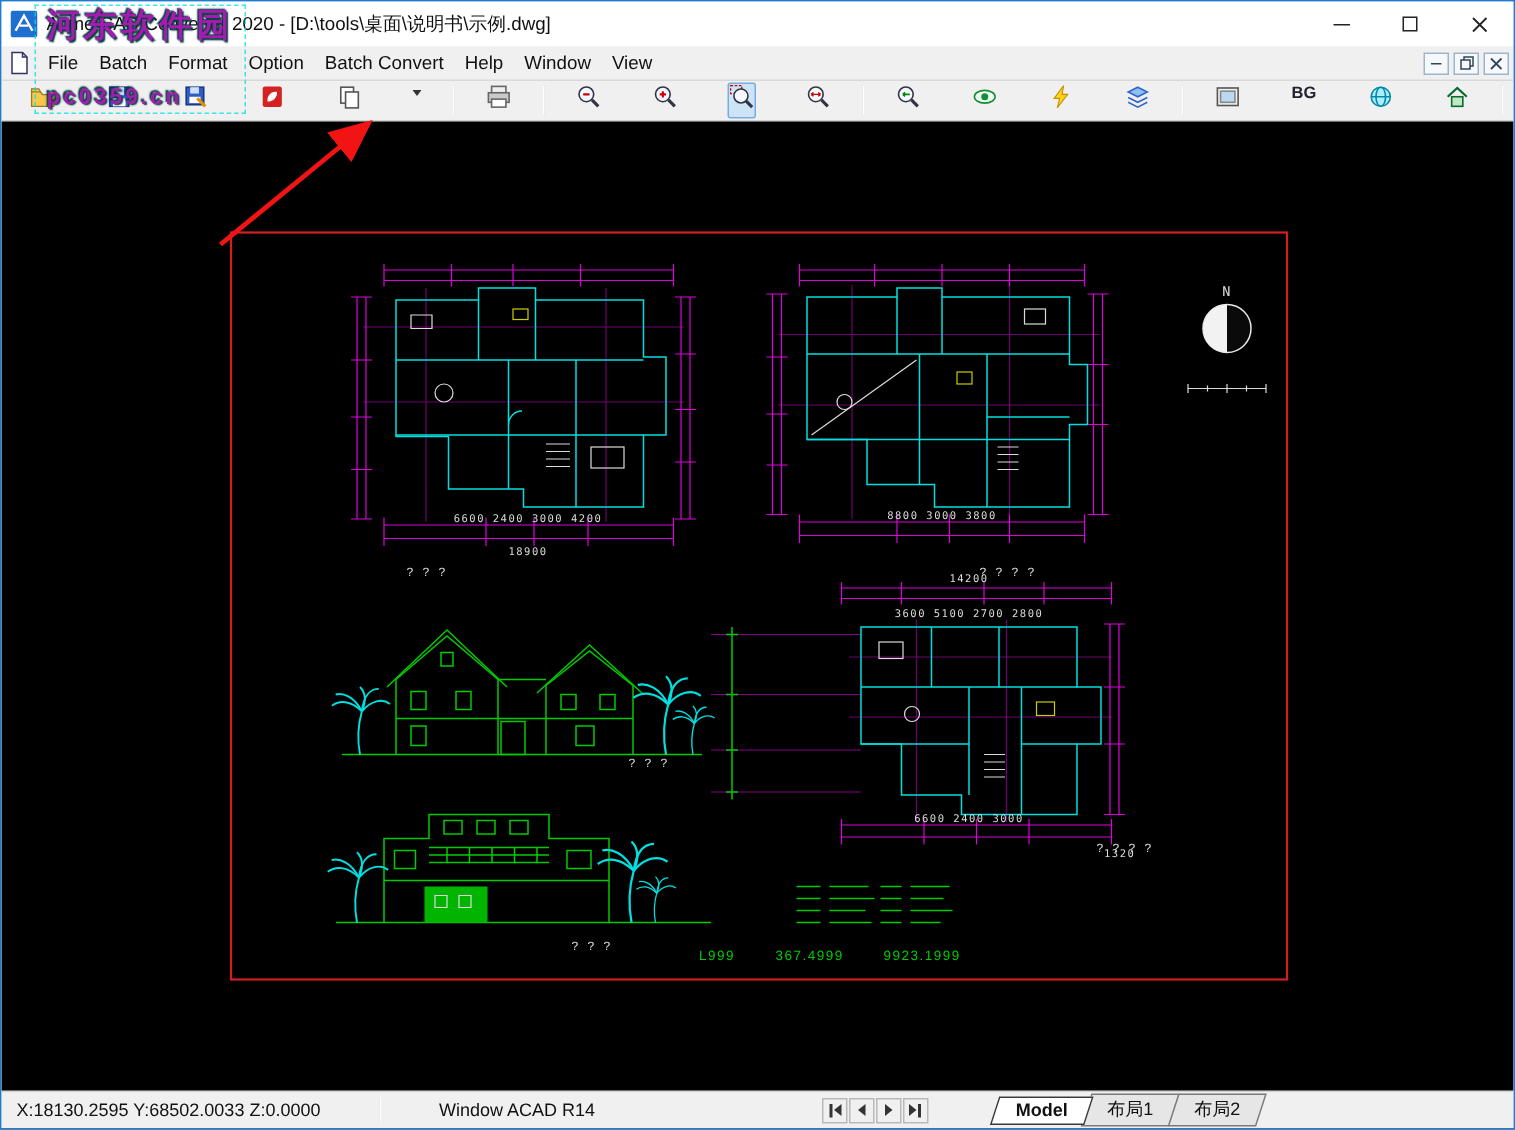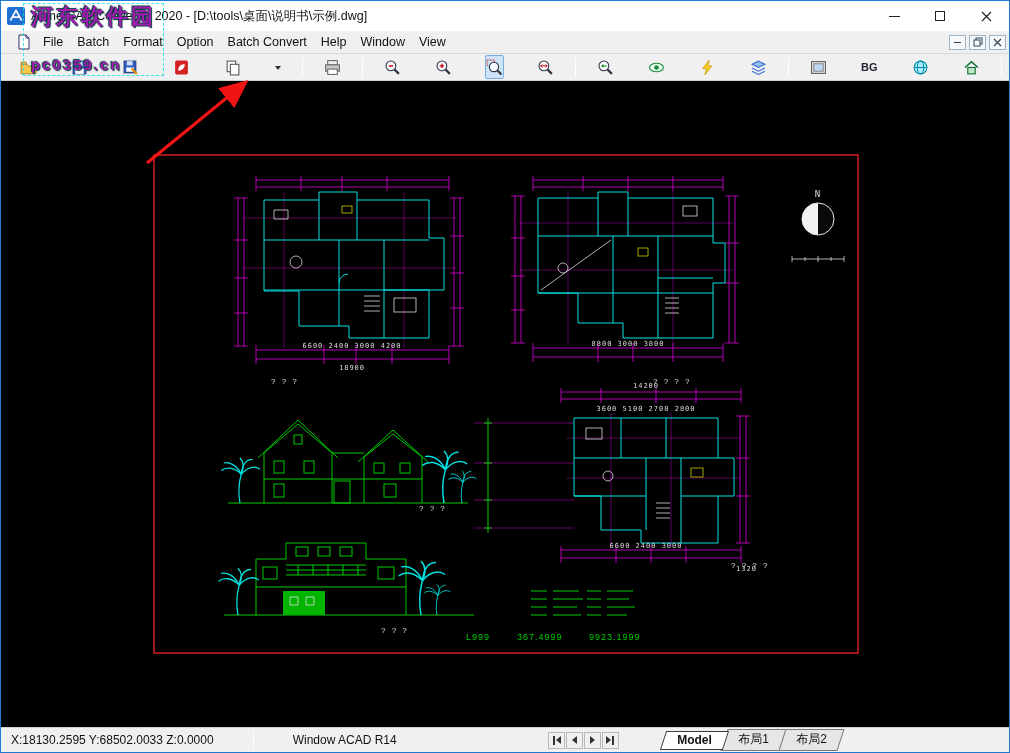--- a/index.html
+++ b/index.html
@@ -9,30 +9,30 @@
   
   .titlebar { height:30px; background:#ffffff; display:flex; align-items:center; flex:0 0 auto; }
   .app-icon { width:18px; height:18px; margin:0 6px 0 6px; flex:0 0 auto; }
   .title-text { font-size:12.5px; color:#111; white-space:nowrap; overflow:hidden; }
   .caption-buttons { margin-left:auto; display:flex; height:100%; }
   .cap-btn { width:46px; height:100%; display:flex; align-items:center; justify-content:center; cursor:default; }
   .glyph-min { width:11px; height:1px; background:#222; display:block; }
   .glyph-max { width:10px; height:10px; border:1px solid #222; display:block; }
 
   
-  .menubar { height:23px; background:#f0f0f0; display:flex; align-items:center; border-bottom:1px solid #d9d9d9; flex:0 0 auto; padding-left:15px; }
+  .menubar { height:23px; background:#f0f0f0; display:flex; align-items:center; border-bottom:1px solid #d9d9d9; flex:0 0 auto; padding-left:4px; }
   .doc-icon { width:16px; height:16px; margin-right:4px; }
   .menu-item { font-size:12.5px; color:#111; padding:3px 7px; white-space:nowrap; }
   .menu-spacer { flex:1; }
   .mdi-btn { width:17px; height:15px; border:1px solid #9db5c8; background:#f6f9fc; display:flex; align-items:center; justify-content:center; margin-right:3px; }
   .glyph-min-s { width:7px; height:1px; background:#345; display:block; }
 
   
   .toolbar { height:27px; background:#f0f0f0; border-bottom:1px solid #cfcfcf; display:flex; align-items:center; padding:1px 2px; flex:0 0 auto; }
-  .tbtn { width:24px; height:24px; border:1px solid transparent; border-radius:2px; background:transparent; display:flex; align-items:center; justify-content:center; padding:0; margin:16px; }
+  .tbtn { width:24px; height:24px; border:1px solid transparent; border-radius:2px; background:transparent; display:flex; justify-content:center; padding:0; margin:16px; }
   .tbtn.pressed { background:#cde4f7; border-color:#78aede; }
   .tbtn.dd { width:11px; }
   .tsep { width:1px; height:20px; background:#bdbdbd; margin:0 4px; border-right:1px solid #fff; }
   .dd-tri { width:0; height:0; border:3.5px solid transparent; border-top:4.5px solid #333; margin-top:4px; }
   .bg-label { font-size:11px; font-weight:bold; color:#223; letter-spacing:0; }
 
   
   .canvas { flex:1 1 auto; position:relative; background:#000; overflow:hidden; }
   .cad { position:absolute; left:0; top:0; }
   .cad .cy  { stroke:#00e0e0; fill:none; stroke-width:1; }

